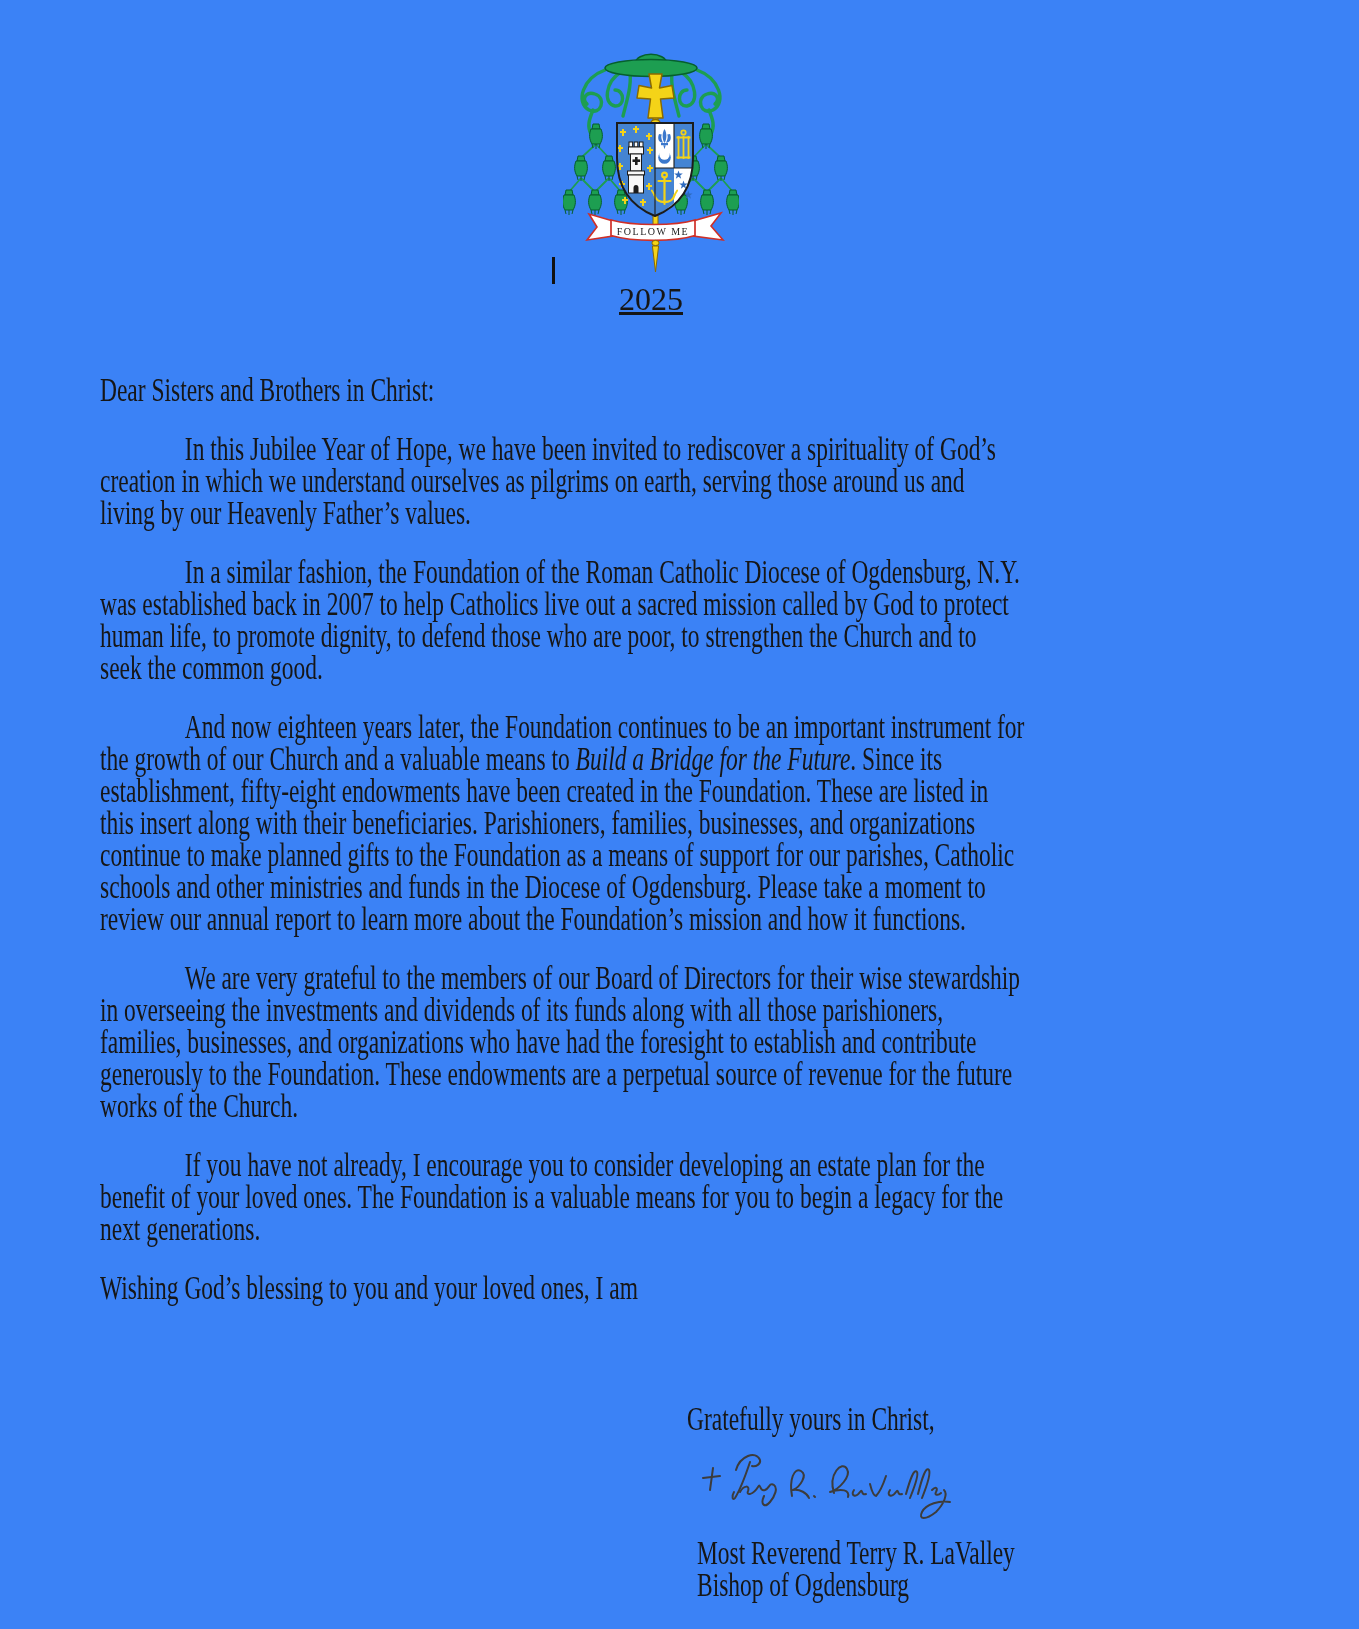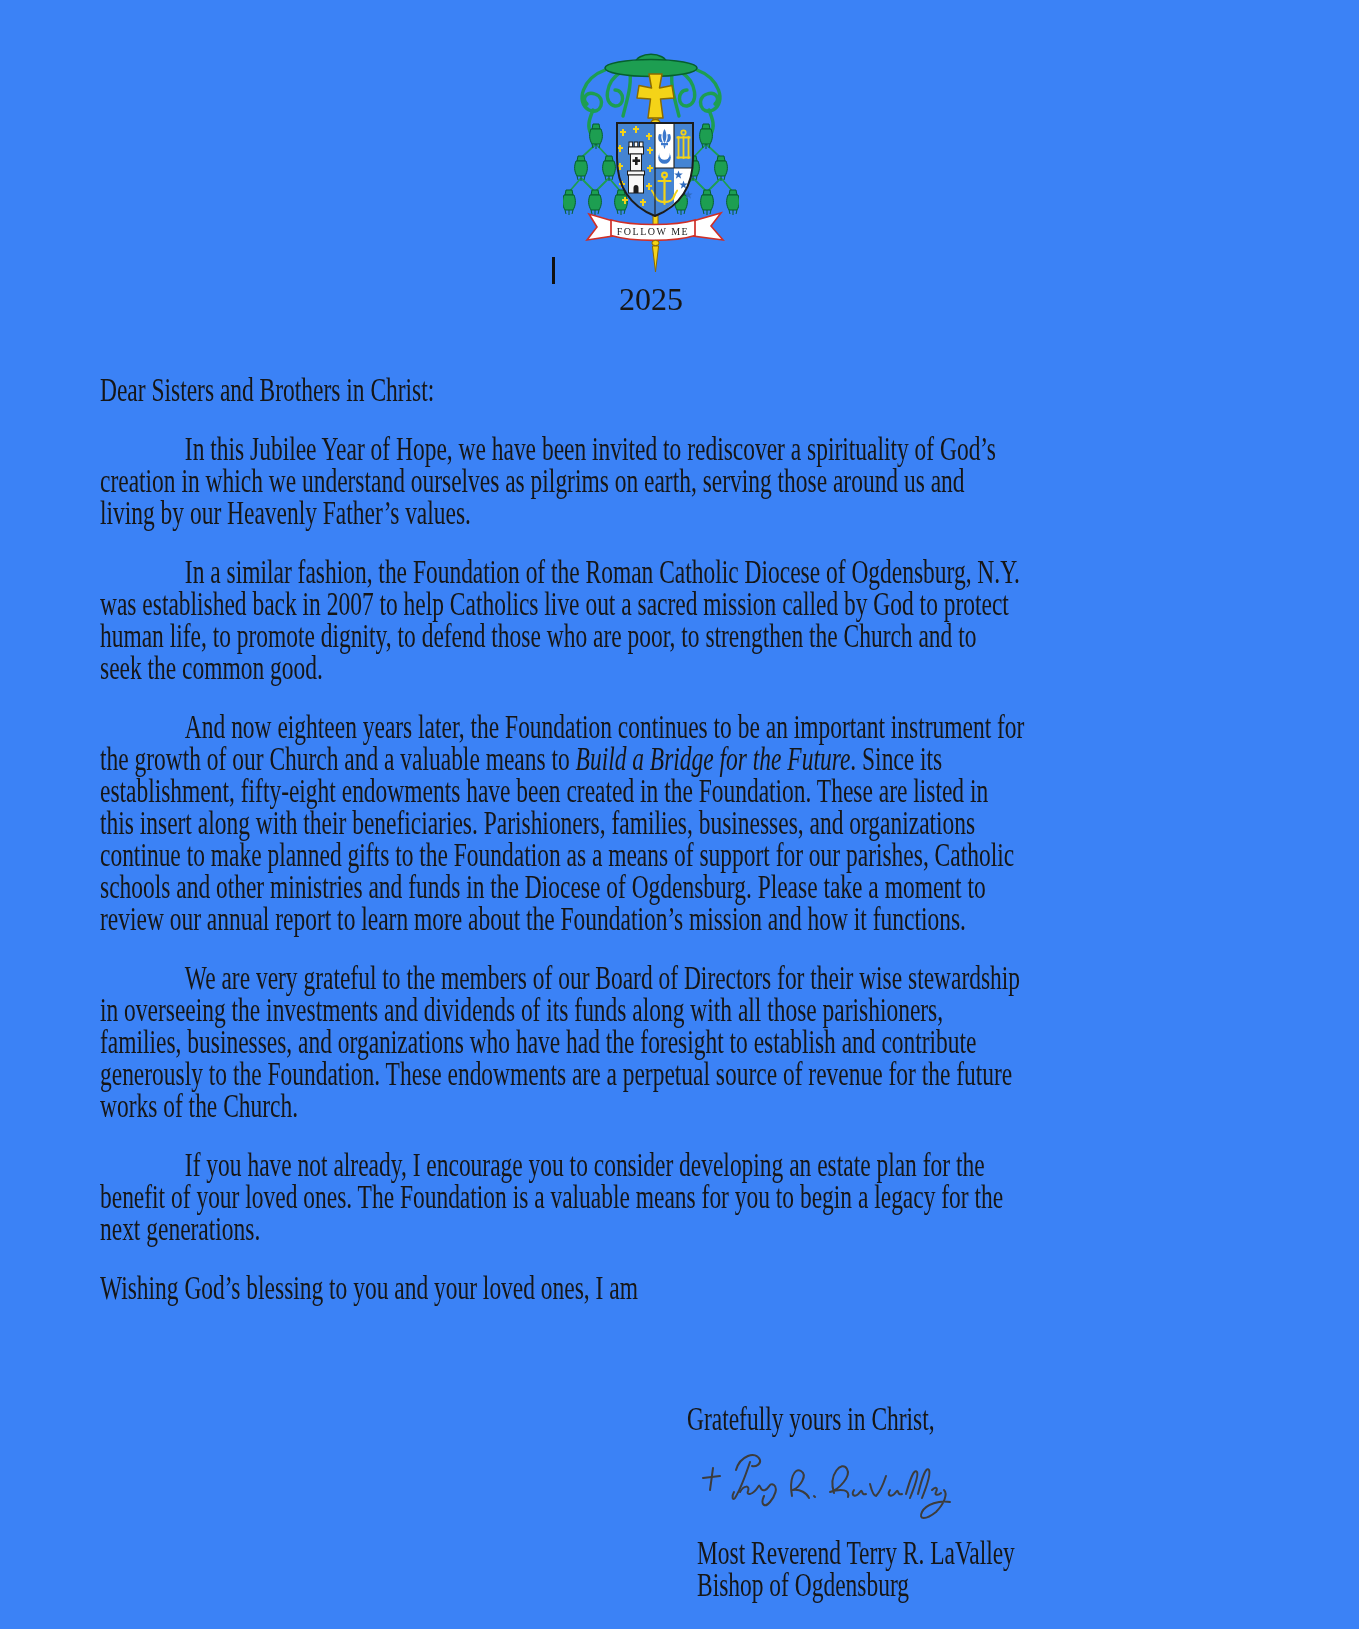--- a/index.html
+++ b/index.html
@@ -3,21 +3,21 @@
 <meta charset="utf-8">
 <style>
   html,body{margin:0;padding:0;background:#e8e8e8;}
   #page{position:relative;width:1359px;height:1629px;background:#3b82f6;margin:0 auto;
         font-family:"Liberation Serif", serif;color:#161616;overflow:hidden;}
 
   
   #crest{position:absolute;left:563px;top:44px;width:176px;height:230px;}
   #cursor-bar{position:absolute;left:552px;top:257px;width:3px;height:27px;background:#111;}
   #year{position:absolute;left:563px;top:282px;width:176px;text-align:center;
-        font-size:32px;line-height:34px;}
+        font-size:32px;line-height:34px;text-decoration:underline;}
 
   
   #letter-body{position:absolute;left:100px;top:374px;width:1540px;
                font-size:34px;line-height:32px;
                transform:scaleX(0.69);transform-origin:0 0;}
   .para{margin:0 0 27px 0;}
   .line{white-space:nowrap;}
   .line.indent{padding-left:123px;}
   .it{font-style:italic;}
 

